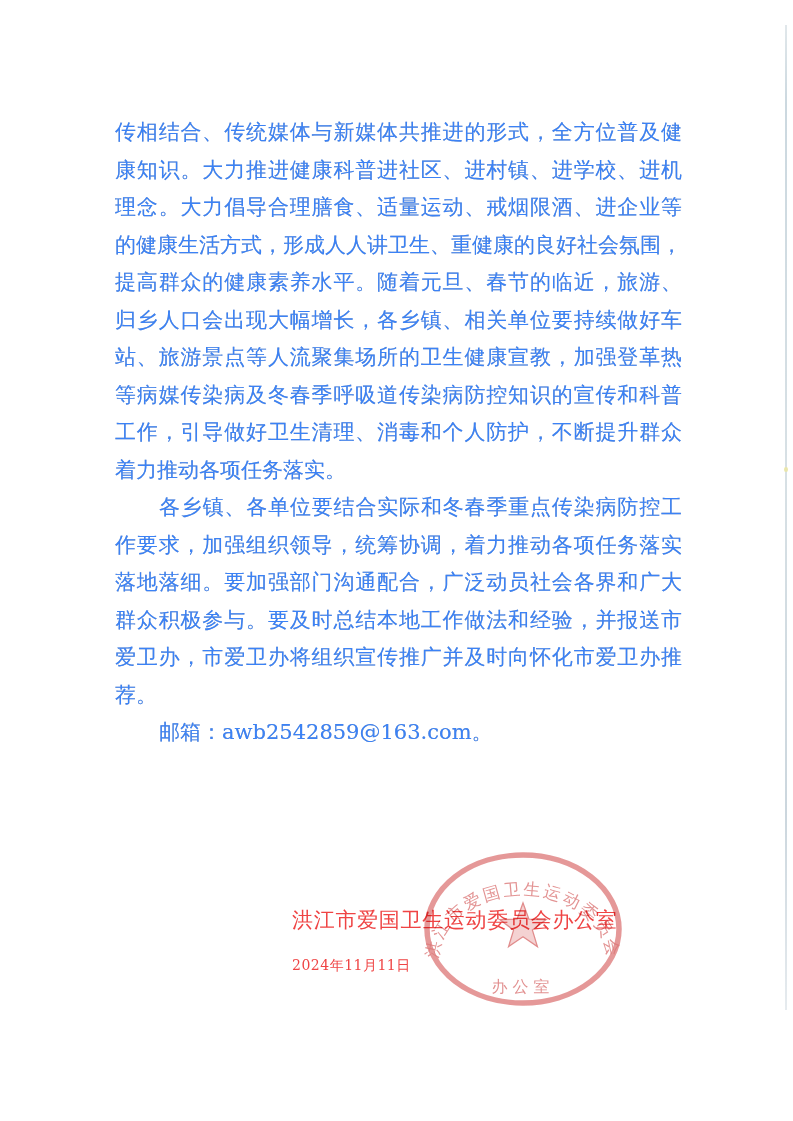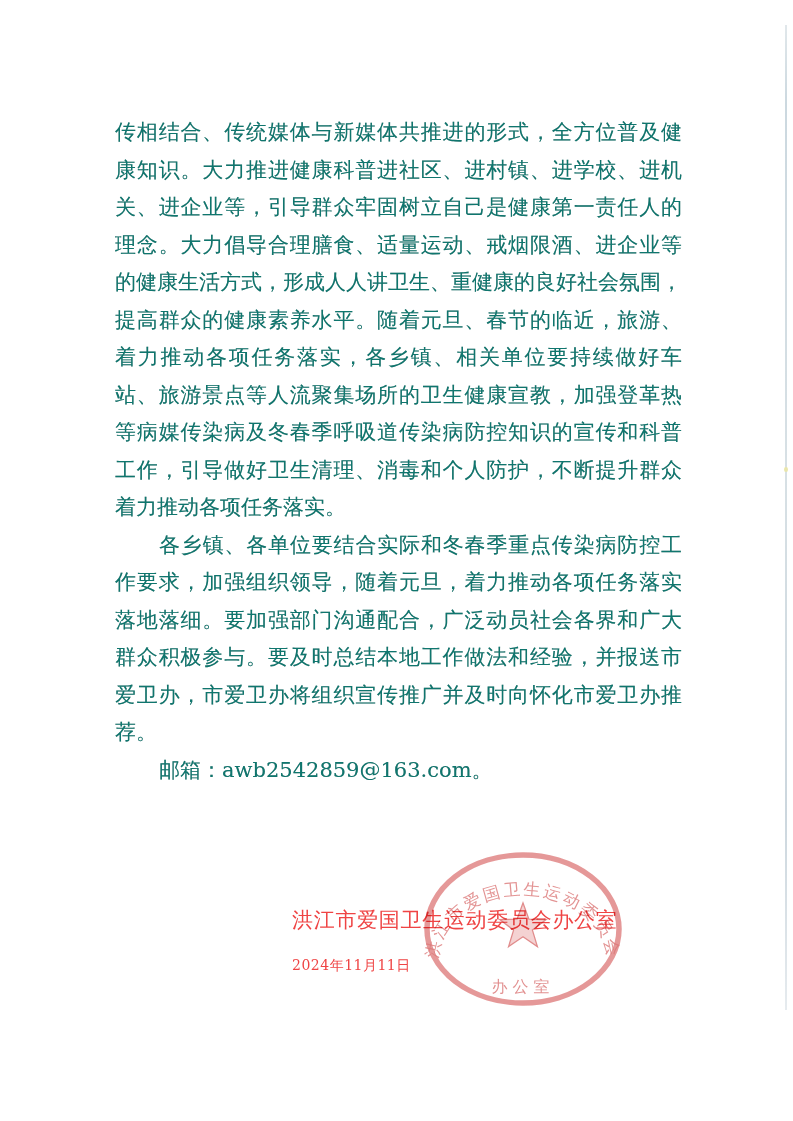--- a/index.html
+++ b/index.html
@@ -8,21 +8,21 @@
     background:#ffffff;
     font-family:"DejaVu Serif","Liberation Serif",serif;
     position:relative;
     overflow:hidden;
   }
   .page{position:absolute;left:0;top:0;width:793px;height:1121px;background:#ffffff;}
 
   
   .textblock{
     position:absolute;left:115px;top:114px;width:567px;
-    color:#0f766e;font-size:21px;
+    color:#3b82f6;font-size:21px;
     text-shadow:0 0 .5px rgba(90,90,90,.45);
   }
   .line{
     height:37.5px;line-height:37.5px;
     white-space:nowrap;text-align:left;
   }
   .line.j{
     white-space:normal;
     text-align:justify;text-align-last:justify;
     overflow:hidden;
@@ -60,31 +60,30 @@
   }
 </style>
 </head>
 <body>
 
 <div class="page">
 
   <div class="textblock">
     <div class="line j">传相结合、传统媒体与新媒体共推进的形式，全方位普及健</div>
     <div class="line j">康知识。大力推进健康科普进社区、进村镇、进学校、进机</div>
-    <div class="line j">关、进企业等，引导群众牢固树立自己是健康第一责任人的</div>
     <div class="line j">理念。大力倡导合理膳食、适量运动、戒烟限酒、进企业等</div>
     <div class="line j">的健康生活方式，形成人人讲卫生、重健康的良好社会氛围，</div>
     <div class="line j">提高群众的健康素养水平。随着元旦、春节的临近，旅游、</div>
-    <div class="line j">着力推动各项任务落实，各乡镇、相关单位要持续做好车</div>
+    <div class="line j">归乡人口会出现大幅增长，各乡镇、相关单位要持续做好车</div>
     <div class="line j">站、旅游景点等人流聚集场所的卫生健康宣教，加强登革热</div>
     <div class="line j">等病媒传染病及冬春季呼吸道传染病防控知识的宣传和科普</div>
     <div class="line j">工作，引导做好卫生清理、消毒和个人防护，不断提升群众</div>
     <div class="line">着力推动各项任务落实。</div>
     <div class="line j indent">各乡镇、各单位要结合实际和冬春季重点传染病防控工</div>
-    <div class="line j">作要求，加强组织领导，随着元旦，着力推动各项任务落实</div>
+    <div class="line j">作要求，加强组织领导，统筹协调，着力推动各项任务落实</div>
     <div class="line j">落地落细。要加强部门沟通配合，广泛动员社会各界和广大</div>
     <div class="line j">群众积极参与。要及时总结本地工作做法和经验，并报送市</div>
     <div class="line j">爱卫办，市爱卫办将组织宣传推广并及时向怀化市爱卫办推</div>
     <div class="line">荐。</div>
     <div class="line indent">邮箱：awb2542859@163.com。</div>
   </div>
 
   <div class="sigblock">
     <div class="sig-org">洪江市爱国卫生运动委员会办公室</div>
     <div class="sig-date">2024年11月11日</div>

